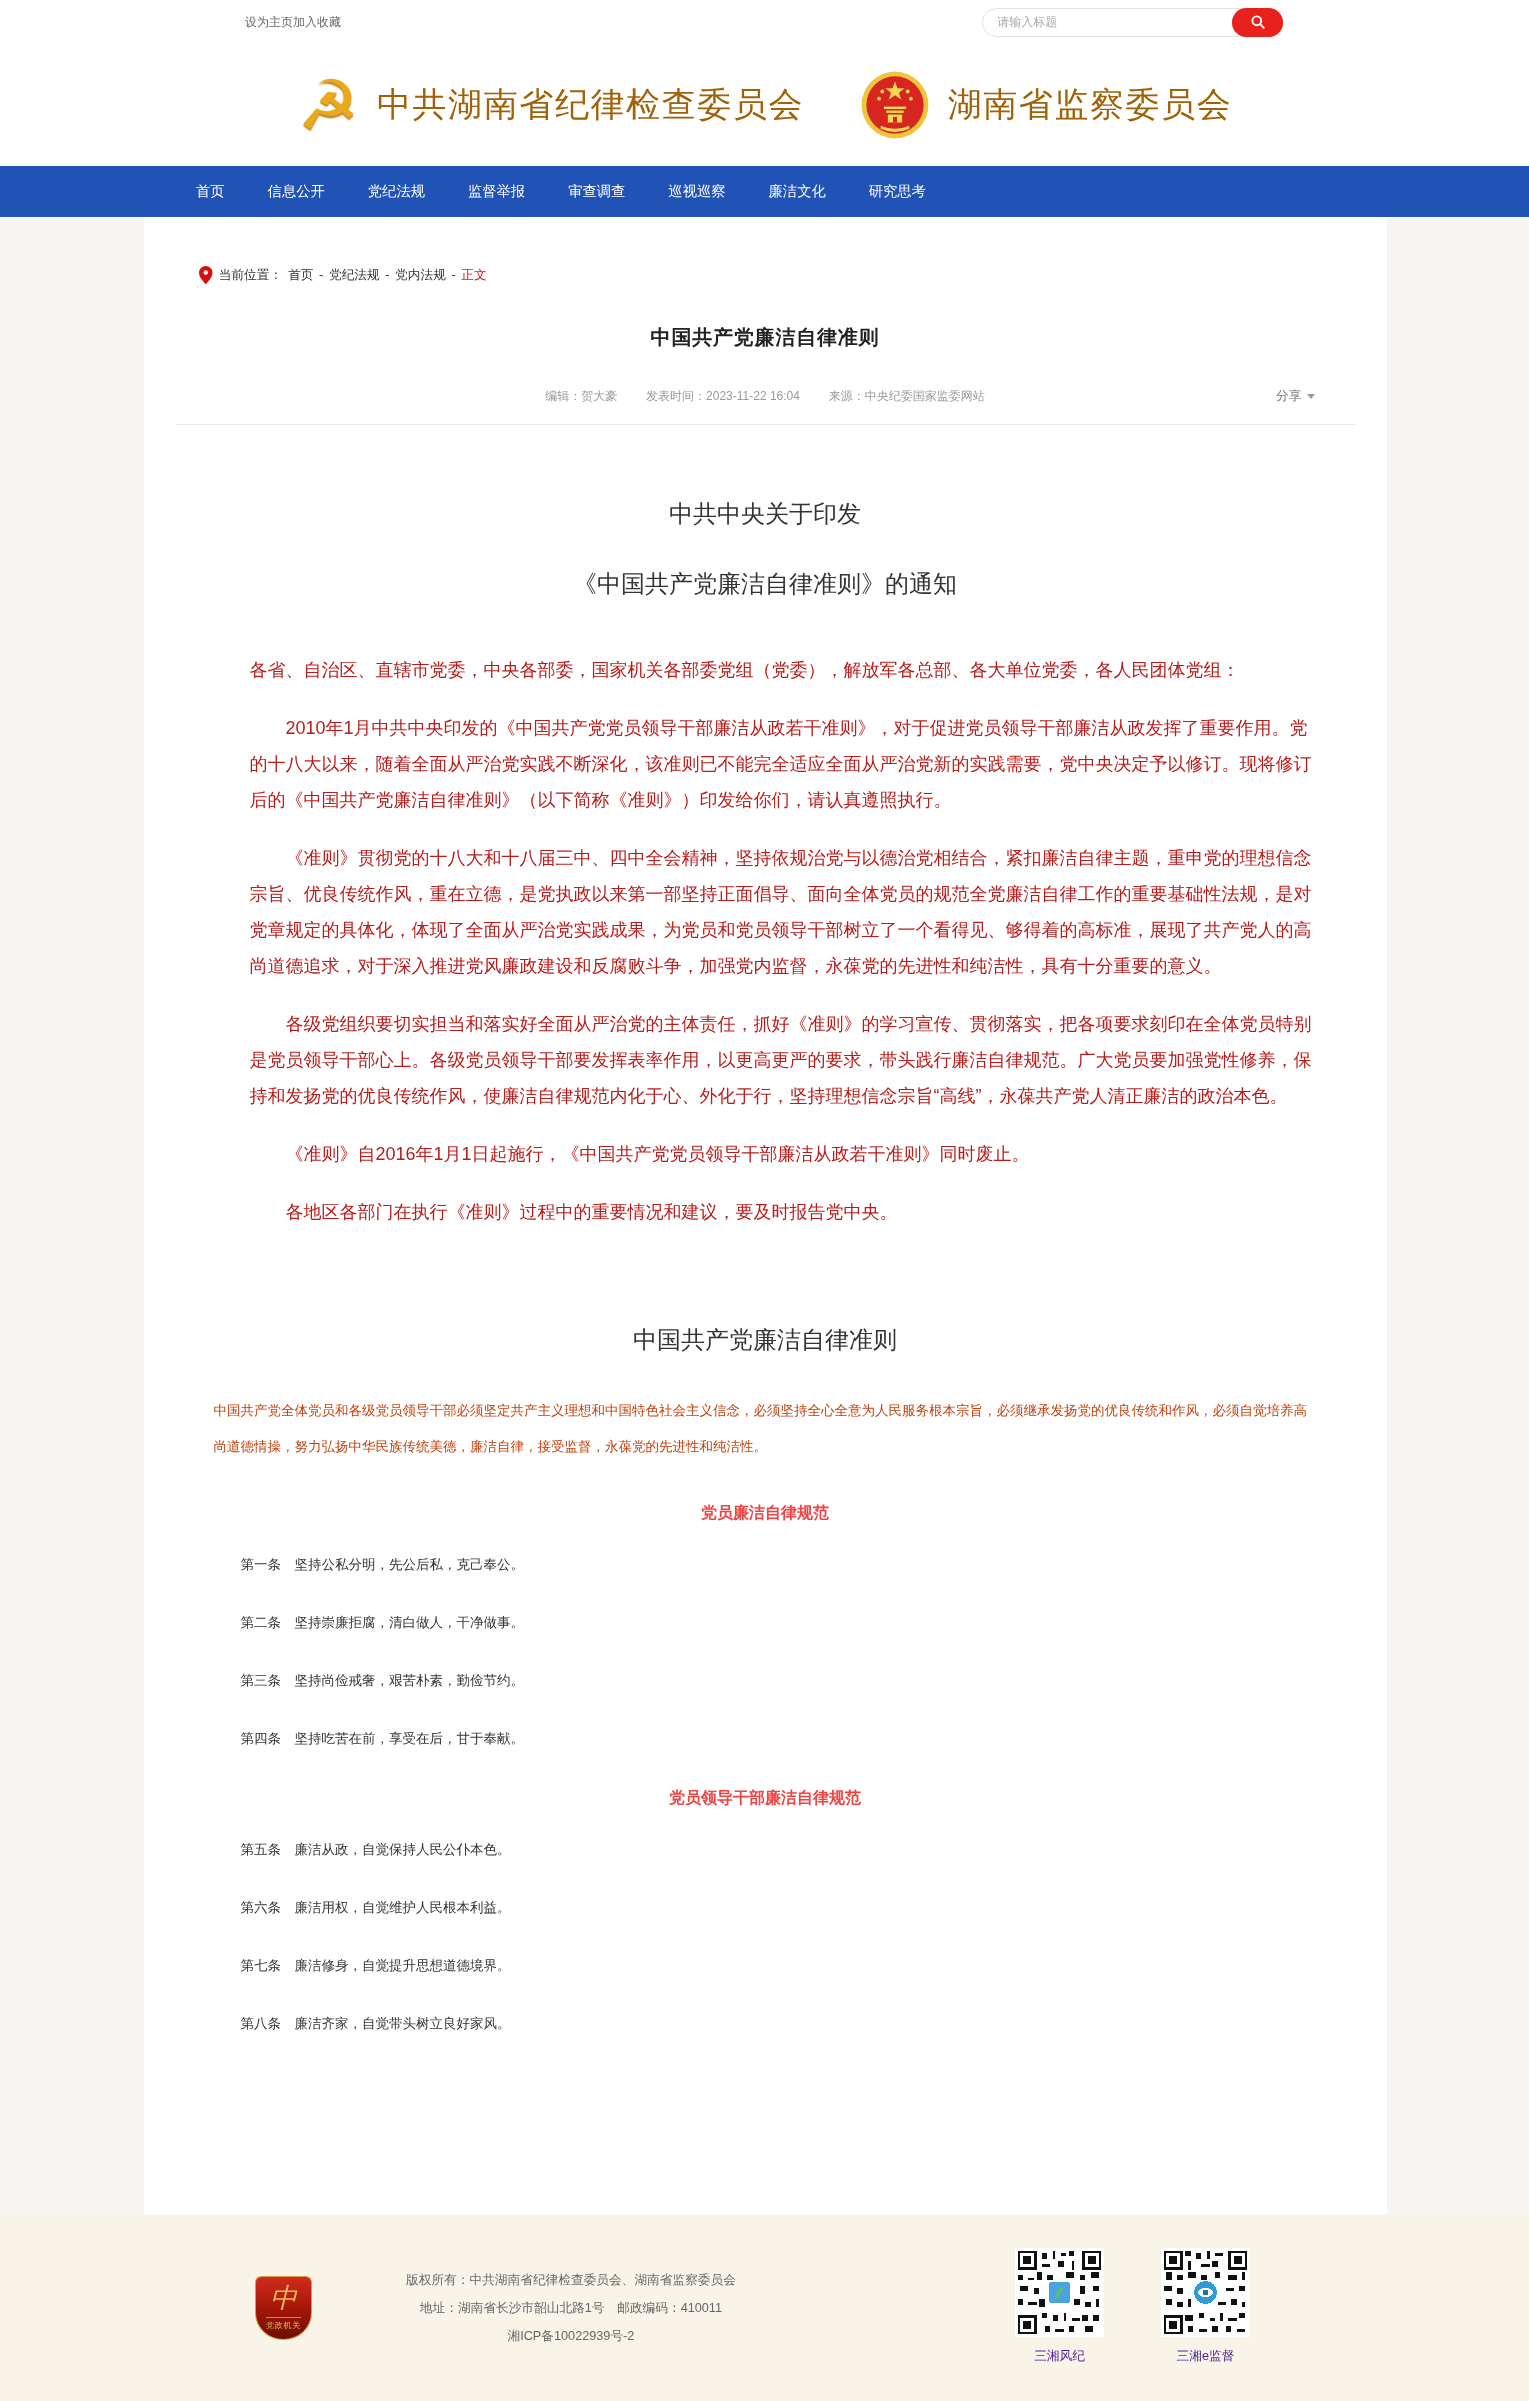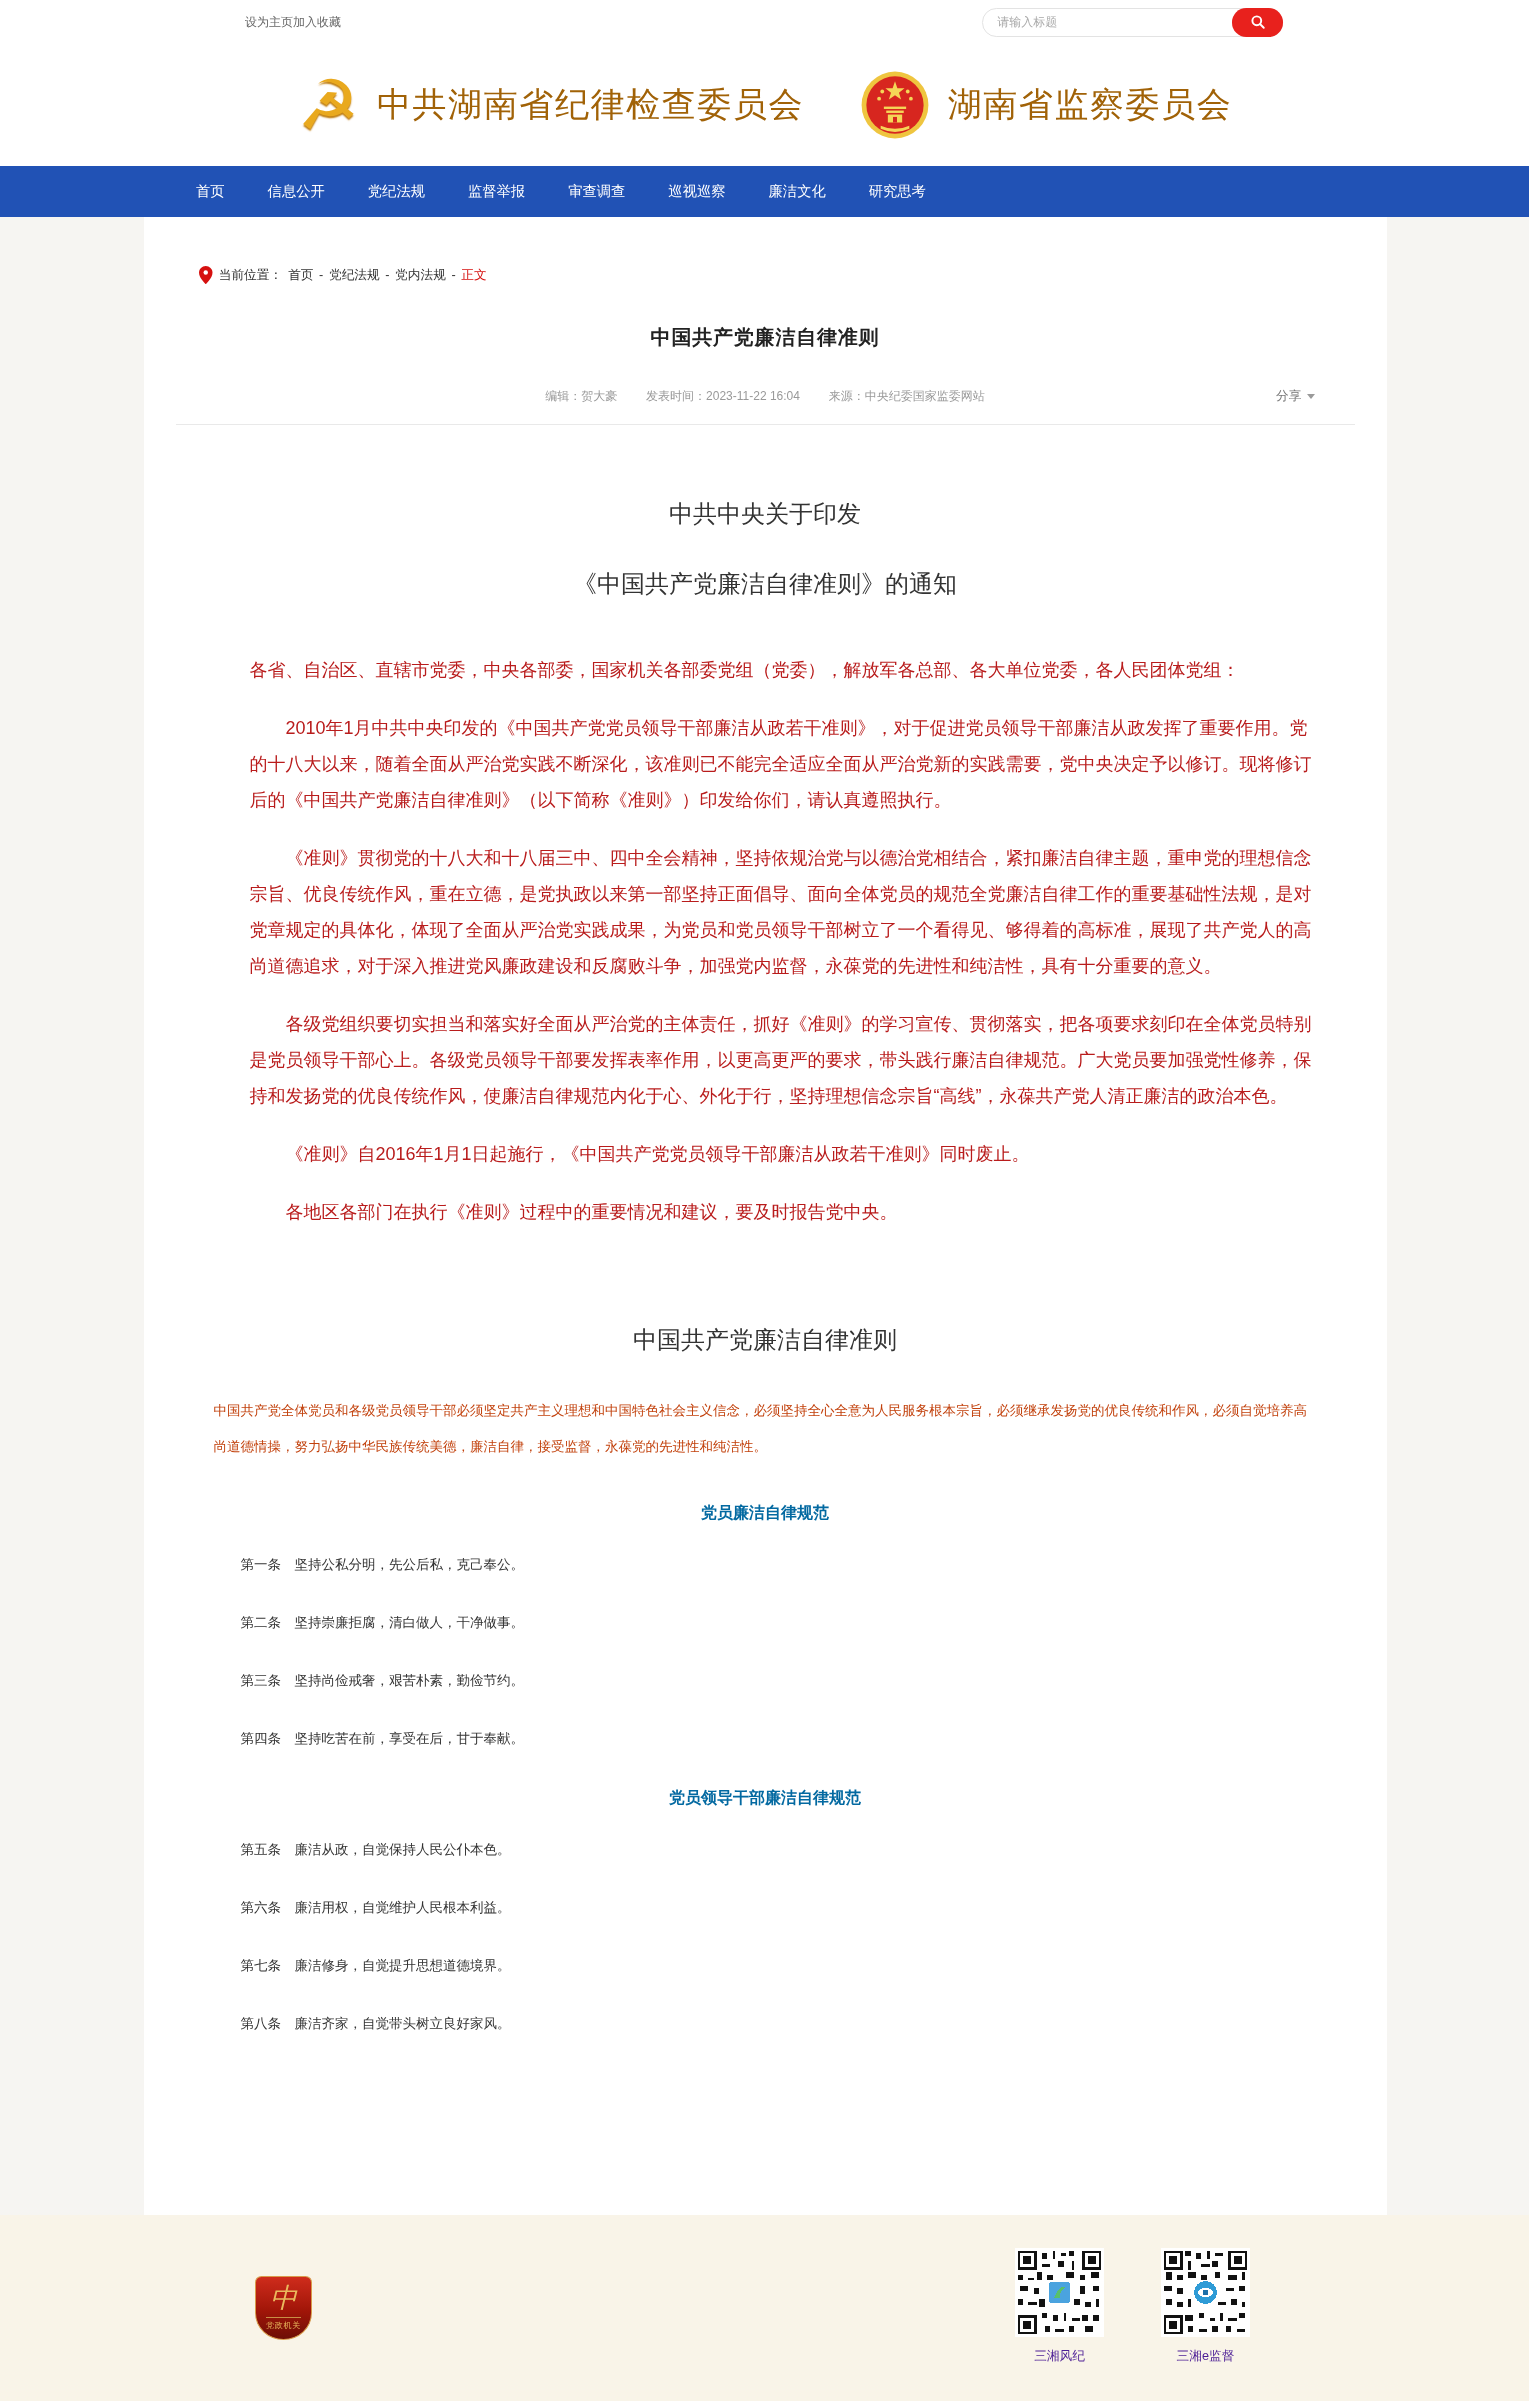--- a/index.html
+++ b/index.html
@@ -94,21 +94,21 @@
   .body-text p {
     font-size: 18px; line-height: 36px; color: #b91c1c;
     text-indent: 2em; margin-top: 22px; margin-left: 36px;
   }
   .body-text p.no-indent { text-indent: 0; }
   .body-text p.first { margin-top: 53px; }
 
   .section-title { text-align: center; font-size: 24px; color: #333; font-weight: 500; margin-top: 94px; }
   .section-intro { font-size: 13.5px; line-height: 36px; color: #c2410c; margin-top: 37px; }
 
-  .rules-h { text-align: center; font-size: 16px; font-weight: bold; color: #0369a1; margin-top: 38px; }
+  .rules-h { text-align: center; font-size: 16px; font-weight: bold; color: #ef4444; margin-top: 38px; }
   .rule { font-size: 13.5px; line-height: 22px; color: #333; text-indent: 2em; margin-top: 36px; }
   .rule.first { margin-top: 30px; }
 
   
   .footer {
     height: 186px; background: #f9f4e8;
     display: flex; align-items: center; position: relative;
   }
   .badge {
     margin-left: 255px; width: 57px; height: 64px; cursor: pointer;
@@ -247,20 +247,25 @@
       <p class="rule">第七条　廉洁修身，自觉提升思想道德境界。</p>
       <p class="rule">第八条　廉洁齐家，自觉带头树立良好家风。</p>
 
     </div>
   </div>
 
   <div class="footer">
     <div class="badge">
       <span class="glyph">中</span>
       <span class="label">党政机关</span>
+    </div>
+    <div class="footer-text">
+      <div>版权所有：中共湖南省纪律检查委员会、湖南省监察委员会</div>
+      <div>地址：湖南省长沙市韶山北路1号　邮政编码：410011</div>
+      <div>湘ICP备10022939号-2</div>
     </div>
     <div class="qr-area">
       <div class="qr-item">
         <div class="qr-img">
           <svg width="89" height="89" viewBox="0 0 33 33" shape-rendering="crispEdges">
             <rect width="33" height="33" fill="#fff"></rect>
             <g fill="#111">
               <rect x="1" y="1" width="7" height="7"></rect>
                 <rect x="25" y="1" width="7" height="7"></rect>
                 <rect x="1" y="25" width="7" height="7"></rect>

